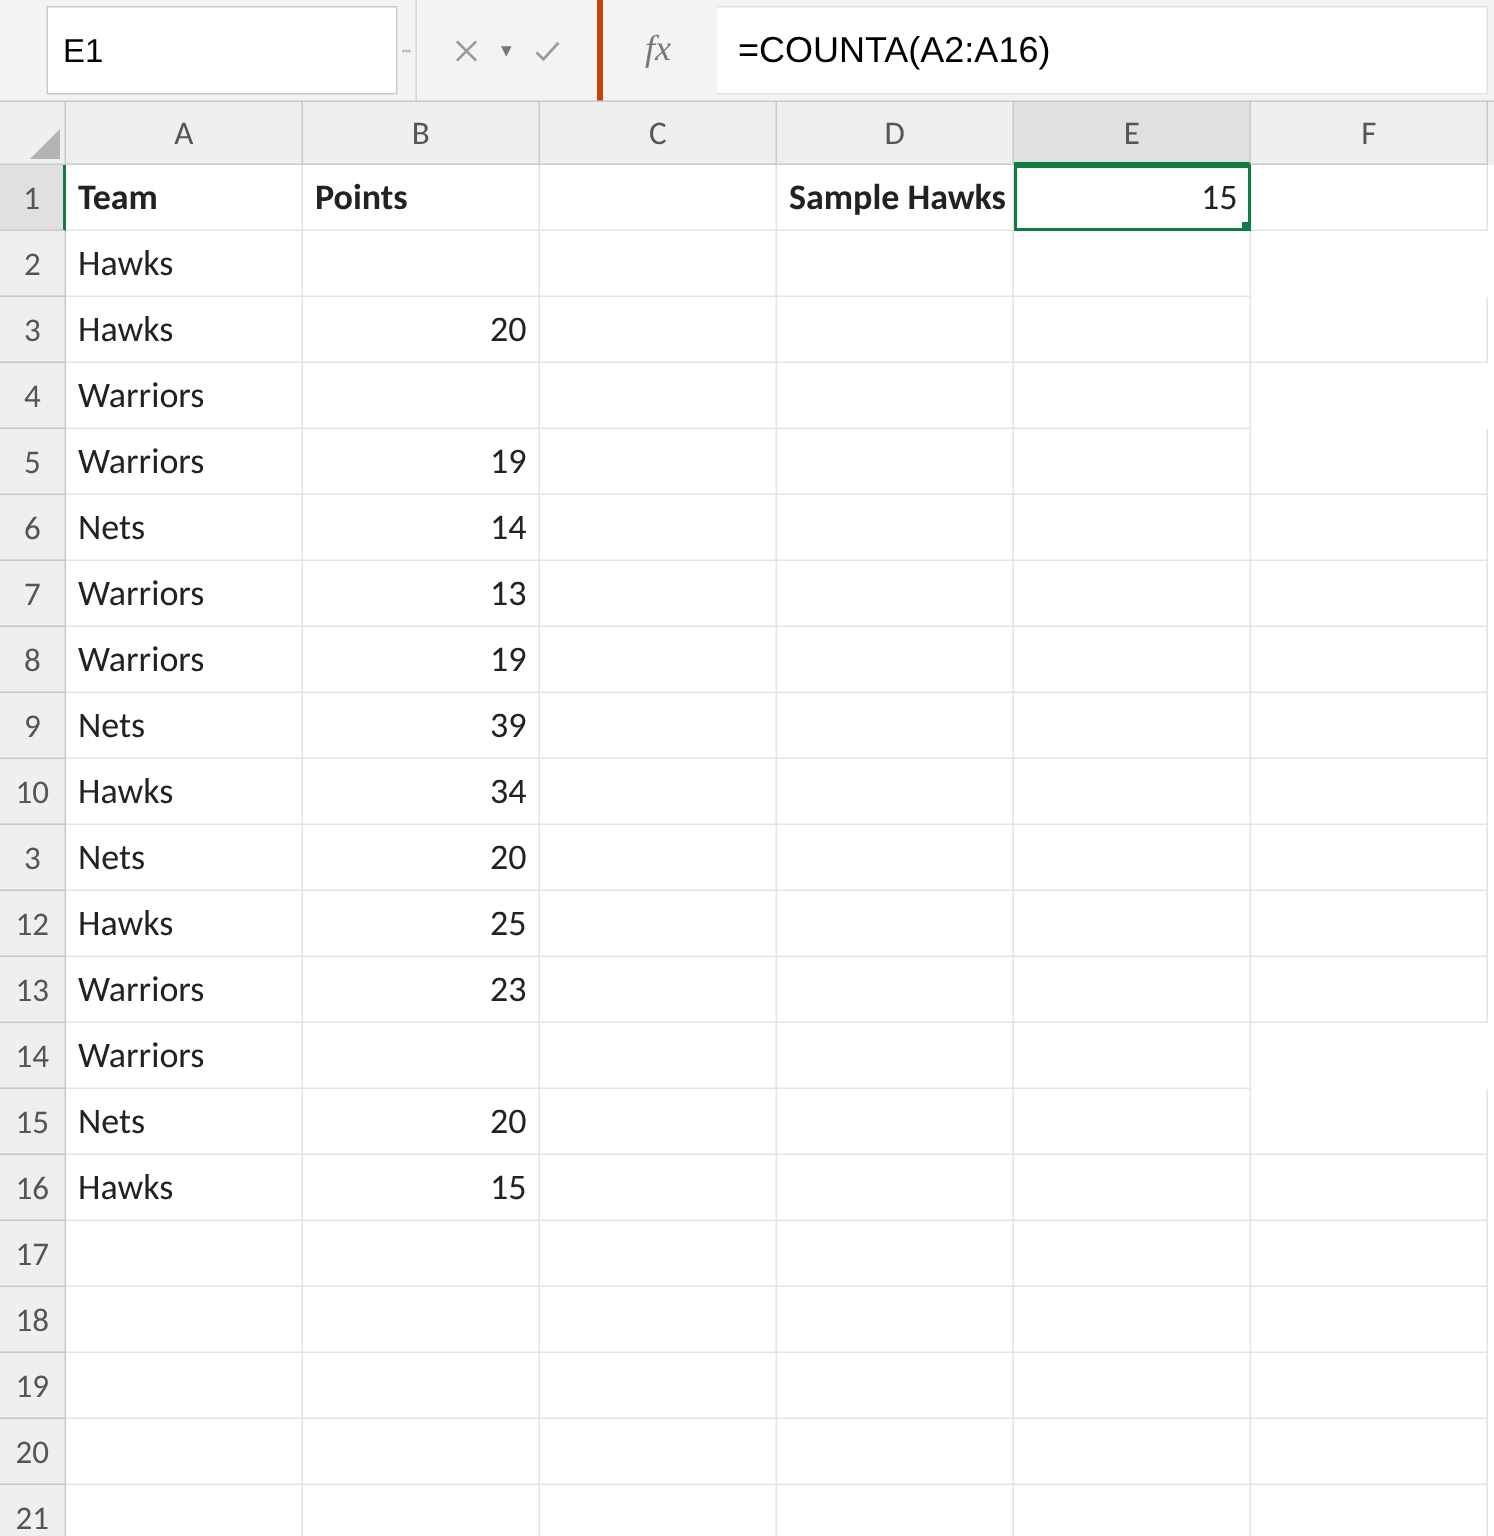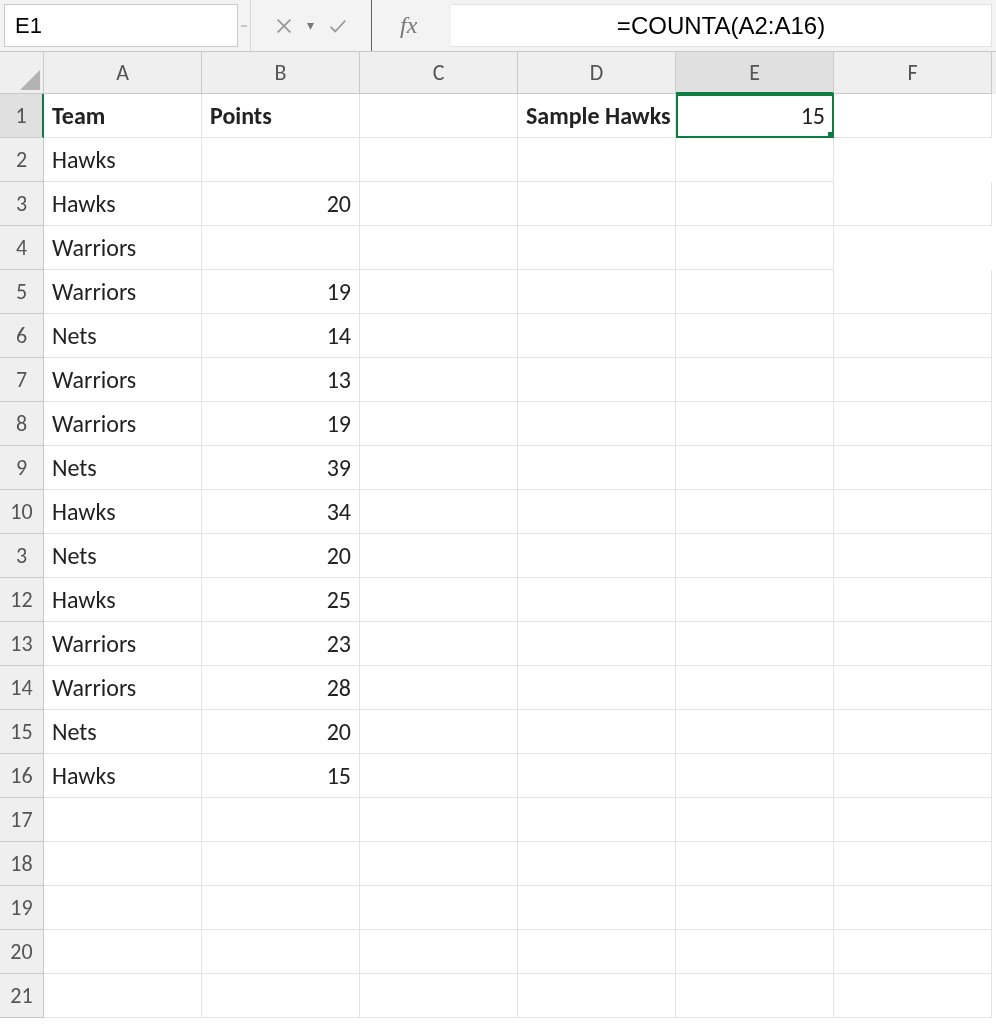--- a/index.html
+++ b/index.html
@@ -9,24 +9,25 @@
     font-size: 22px;
     color: #222;
     background: #fff;
     -webkit-font-smoothing: antialiased;
   }
 
   
   .formula-bar {
     display: flex;
     align-items: stretch;
-    height: 52px;
+    height: 68px;
     background: #f3f3f3;
     border-bottom: 1px solid #c9c9c9;
     position: relative;
+    padding-left: 27px;
   }
   .name-box-wrap {
     display: flex;
     align-items: center;
     width: 234px;
     padding-left: 6px;
     background: #fff;
     border: 1px solid #c9c9c9;
     margin: 4px 0 4px 4px;
   }
@@ -63,36 +64,35 @@
     width: 26px; height: 26px;
     display:flex;align-items:center;justify-content:center;
     color:#9a9a9a;
   }
   .fb-icon svg { width: 22px; height: 22px; stroke: currentColor; fill: none; stroke-width: 2; }
   .fx-label {
     font-style: italic;
     font-family: "Times New Roman", serif;
     font-size: 24px;
     color: #777;
-    border-left: 1px solid #c2410c;
+    border-left: 4px solid #c2410c;
     padding-left: 28px;
     display:flex;align-items:center;
     width: 80px;
   }
   .formula-input {
     flex: 1;
     border: none;
     outline: none;
     background: #fff;
     font-size: 24px;
     padding: 0 14px;
     margin: 4px 4px 4px 0;
     border: 1px solid #e2e2e2;
     border-left: none;
-    text-align: center;
   }
 
   
   .sheet {
     position: relative;
     user-select: none;
   }
   
   .col-headers {
     display: grid;
@@ -318,21 +318,20 @@
       <div class="cell">Warriors</div>
       <div class="cell num">23</div>
       <div class="cell"></div>
       <div class="cell"></div>
       <div class="cell"></div>
       <div class="cell"></div>
     </div>
     <div class="row">
       <div class="row-h">14</div>
       <div class="cell">Warriors</div>
-      <div class="cell num">28</div>
       <div class="cell"></div>
       <div class="cell"></div>
       <div class="cell"></div>
       <div class="cell"></div>
     </div>
     <div class="row">
       <div class="row-h">15</div>
       <div class="cell">Nets</div>
       <div class="cell num">20</div>
       <div class="cell"></div>

